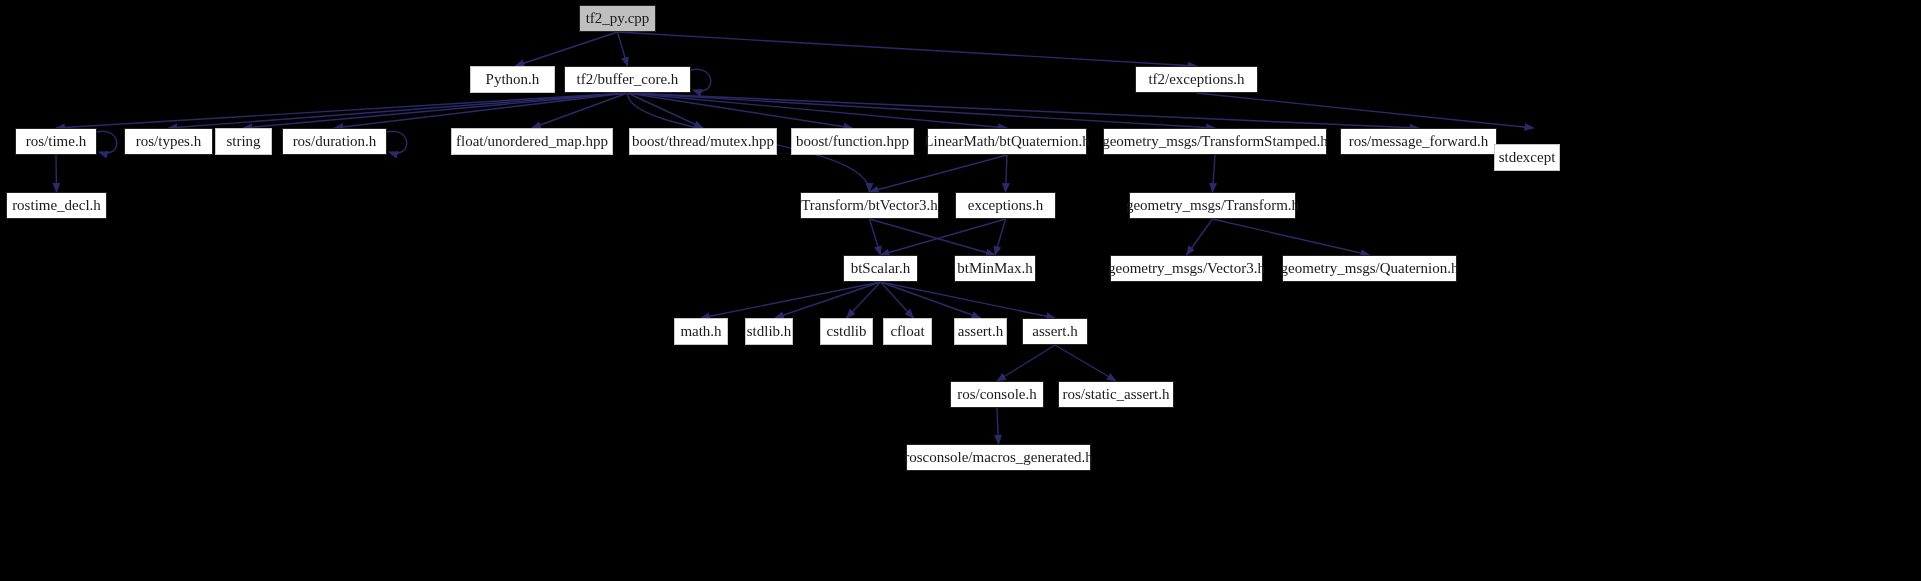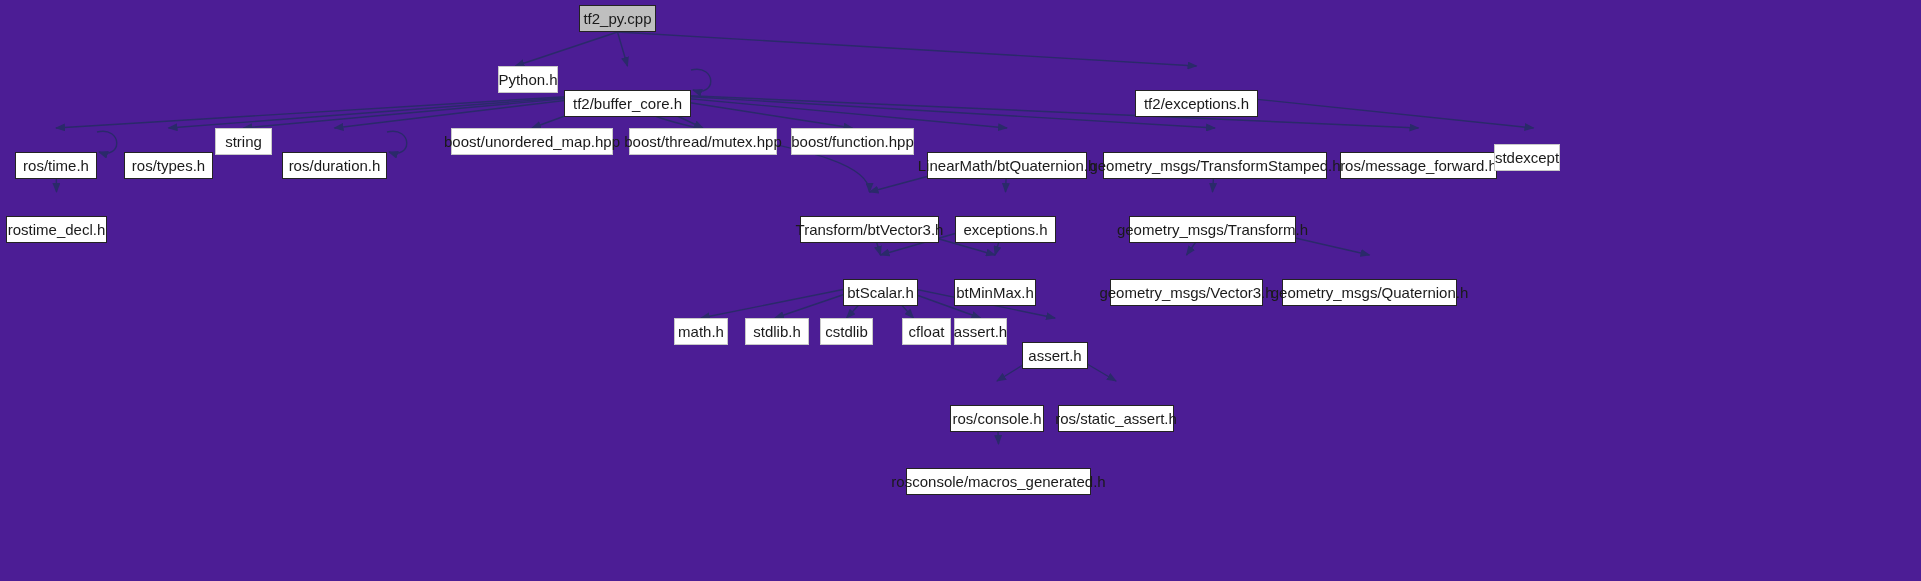--- a/index.html
+++ b/index.html
@@ -1,21 +1,21 @@
 <!DOCTYPE html>
 <html><head>
 <meta charset="utf-8">
 <style>
   html,body{margin:0;padding:0;background:#ffffff;}
   #canvas{
     position:relative;
     width:1921px;
     height:581px;
-    background:#4c1d95;
-    font-family:Liberation Sans, sans-serif;
+    background:#000000;
+    font-family:Liberation Serif, serif;
     overflow:hidden;
   }
   svg.edges{
     position:absolute;
     left:0; top:0;
     width:1921px;
     height:581px;
     pointer-events:none;
   }
   .node{
@@ -26,21 +26,21 @@
     justify-content:center;
     height:27px;
     background:#ffffff;
     border:1px solid #c8c8c8;
     font-size:15px;
     color:#1a1a1a;
     white-space:nowrap;
     letter-spacing:0px;
     z-index:5;
   }
-  .node.dark{ border:1px solid #232323;margin-top:24px; }
+  .node.dark{ border:1px solid #232323; }
   .node.root{ border:1px solid #232323; background:#bfbfbf; }
   .node span{ pointer-events:none; }
 </style>
 </head>
 <body>
 
 <div id="canvas">
   <svg class="edges" id="edge-layer" xmlns="http://www.w3.org/2000/svg">
     <defs>
       <marker id="arrow" markerWidth="10" markerHeight="8" refX="9" refY="4" orient="auto" markerUnits="userSpaceOnUse">
@@ -84,21 +84,21 @@
         <path d="M880.5,282 L1055,318" marker-end="url(#arrow)" stroke="#2a2a6a" stroke-width="1.4" fill="none"></path>
         <path d="M1055,345 L997,381" marker-end="url(#arrow)" stroke="#2a2a6a" stroke-width="1.4" fill="none"></path>
         <path d="M1055,345 L1116,381" marker-end="url(#arrow)" stroke="#2a2a6a" stroke-width="1.4" fill="none"></path>
         <path d="M997,408 L998.5,444" marker-end="url(#arrow)" stroke="#2a2a6a" stroke-width="1.4" fill="none"></path>
       </g>
   </svg>
   <div id="node-layer">
       <div class="node root" style="left: 579px; top: 5px; width: 77px;">
         <span>tf2_py.cpp</span>
       </div>
-      <div class="node" style="left: 498px; top: 66px; width: 60px;">
+      <div class="node" style="left: 470px; top: 66px; width: 85px;">
         <span>Python.h</span>
       </div>
       <div class="node dark" style="left: 564px; top: 66px; width: 127px;">
         <span>tf2/buffer_core.h</span>
       </div>
       <div class="node dark" style="left: 1135px; top: 66px; width: 123px;">
         <span>tf2/exceptions.h</span>
       </div>
       <div class="node dark" style="left: 15px; top: 128px; width: 82px;">
         <span>ros/time.h</span>
@@ -106,21 +106,21 @@
       <div class="node dark" style="left: 124px; top: 128px; width: 89px;">
         <span>ros/types.h</span>
       </div>
       <div class="node" style="left: 215px; top: 128px; width: 57px;">
         <span>string</span>
       </div>
       <div class="node dark" style="left: 282px; top: 128px; width: 105px;">
         <span>ros/duration.h</span>
       </div>
       <div class="node" style="left: 451px; top: 128px; width: 162px;">
-        <span>boost/unordered_map.hpp</span>
+        <span>float/unordered_map.hpp</span>
       </div>
       <div class="node" style="left: 629px; top: 128px; width: 148px;">
         <span>boost/thread/mutex.hpp</span>
       </div>
       <div class="node" style="left: 791px; top: 128px; width: 123px;">
         <span>boost/function.hpp</span>
       </div>
       <div class="node dark" style="left: 927px; top: 128px; width: 160px;">
         <span>LinearMath/btQuaternion.h</span>
       </div>
@@ -153,27 +153,27 @@
       </div>
       <div class="node dark" style="left: 1110px; top: 255px; width: 153px;">
         <span>geometry_msgs/Vector3.h</span>
       </div>
       <div class="node dark" style="left: 1282px; top: 255px; width: 175px;">
         <span>geometry_msgs/Quaternion.h</span>
       </div>
       <div class="node" style="left: 674px; top: 318px; width: 54px;">
         <span>math.h</span>
       </div>
-      <div class="node" style="left: 745px; top: 318px; width: 64px;">
+      <div class="node" style="left: 745px; top: 318px; width: 48px;">
         <span>stdlib.h</span>
       </div>
       <div class="node" style="left: 820px; top: 318px; width: 53px;">
         <span>cstdlib</span>
       </div>
-      <div class="node" style="left: 902px; top: 318px; width: 49px; text-align: right;">
+      <div class="node" style="left: 883px; top: 318px; width: 49px; text-align: right;">
         <span>cfloat</span>
       </div>
       <div class="node" style="left: 954px; top: 318px; width: 53px;">
         <span>assert.h</span>
       </div>
       <div class="node dark" style="left: 1022px; top: 318px; width: 66px;">
         <span>assert.h</span>
       </div>
       <div class="node dark" style="left: 950px; top: 381px; width: 94px;">
         <span>ros/console.h</span>

